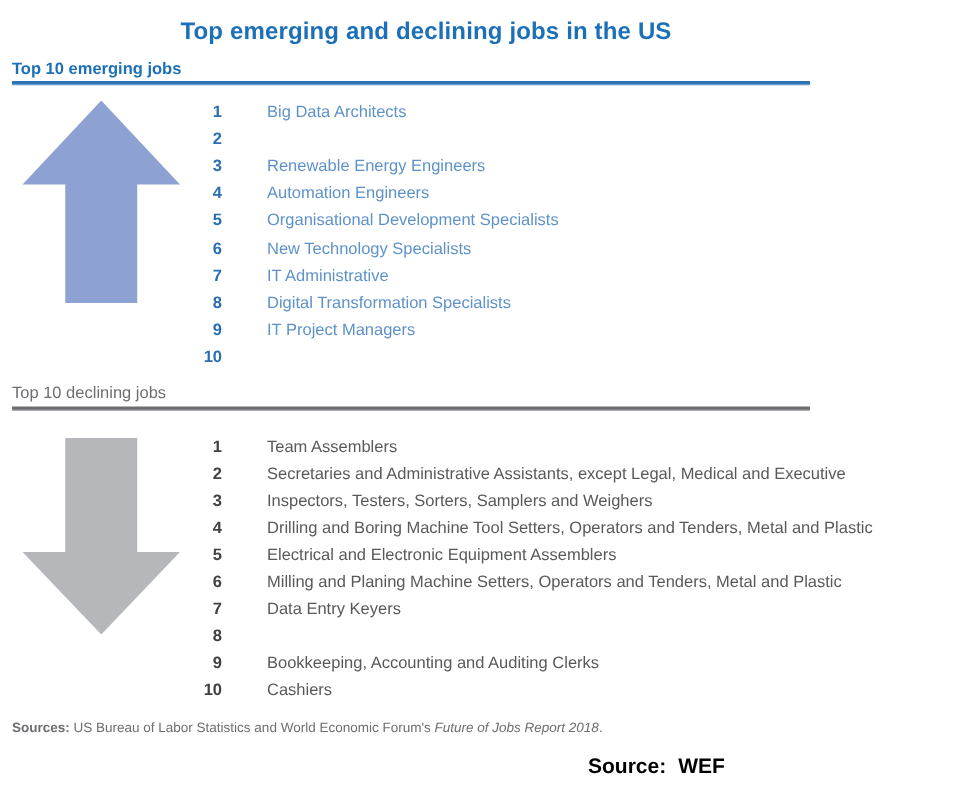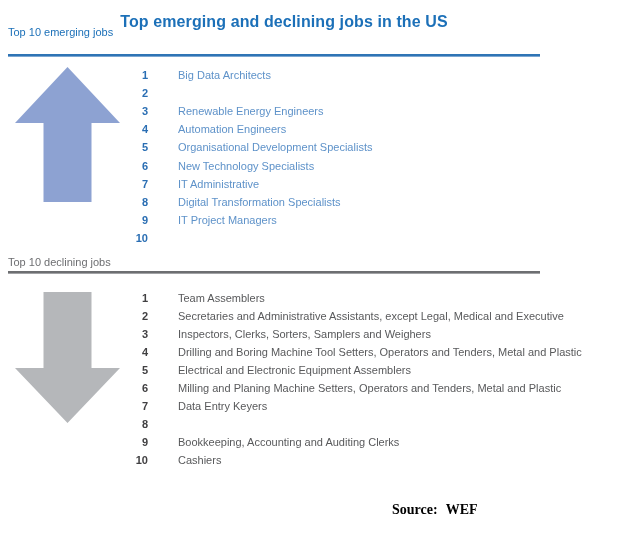--- a/index.html
+++ b/index.html
@@ -10,21 +10,21 @@
     font-family:"Liberation Sans", sans-serif;
     overflow:hidden;
   }
   .title {
     position:absolute; top:13px; left:0; width:568px;
     text-align:center;
     font-size:16px; font-weight:bold; letter-spacing:0.1px;
     color:#1C70B8;
   }
   .section-label { position:absolute; left:8px; font-size:11px; }
-  .label-emerging { top:26px; font-weight:normal; color:#1C70B8; }
+  .label-emerging { top:40px; font-weight:bold; color:#1C70B8; }
   .label-declining { top:256px; font-weight:normal; color:#6D6E71; }
   .rule { position:absolute; left:8px; width:532px; height:3px; }
   .rule-blue { top:54px; background:linear-gradient(#2E74B5 55%, #A9C4E2); }
   .rule-gray { top:271px; background:linear-gradient(#6D6E71 55%, #C0C1C3); }
   .arrow { position:absolute; left:15px; }
   .arrow-up { top:67px; }
   .arrow-down { top:292px; }
   .list { position:absolute; left:130px; font-size:11px; }
   .list .row { display:flex; align-items:center; }
   .list .rank { width:18px; text-align:right; font-weight:bold; margin-right:10px; flex:none; }
@@ -38,21 +38,21 @@
   .list-declining .rank { color:#414042; }
   .list-declining .job { color:#58595B; }
   .sources {
     position:absolute; left:8px; top:480px;
     font-size:9px; color:#6D6E71; white-space:nowrap;
   }
   .sources .bold { font-weight:bold; }
   .sources .italic { font-style:italic; }
   .source-wef {
     position:absolute; left:392px; top:502px;
-    font-family:Liberation Serif, serif;
+    font-family:Liberation Sans, sans-serif;
     font-size:14px; font-weight:bold; color:#000000;
     white-space:nowrap;
   }
   .source-wef .wef-value { margin-left:8px; }
 </style>
 </head>
 <body>
 
 <div class="canvas">
 
@@ -121,21 +121,21 @@
       <div class="row">
         <span class="rank">1</span>
         <span class="job">Team Assemblers</span>
       </div>
       <div class="row">
         <span class="rank">2</span>
         <span class="job">Secretaries and Administrative Assistants, except Legal, Medical and Executive</span>
       </div>
       <div class="row">
         <span class="rank">3</span>
-        <span class="job">Inspectors, Clerks, Sorters, Samplers and Weighers</span>
+        <span class="job">Inspectors, Testers, Sorters, Samplers and Weighers</span>
       </div>
       <div class="row">
         <span class="rank">4</span>
         <span class="job">Drilling and Boring Machine Tool Setters, Operators and Tenders, Metal and Plastic</span>
       </div>
       <div class="row">
         <span class="rank">5</span>
         <span class="job">Electrical and Electronic Equipment Assemblers</span>
       </div>
       <div class="row">
@@ -152,18 +152,21 @@
       <div class="row">
         <span class="rank">9</span>
         <span class="job">Bookkeeping, Accounting and Auditing Clerks</span>
       </div>
       <div class="row">
         <span class="rank">10</span>
         <span class="job">Cashiers</span>
       </div>
     </div>
 
+  <div class="sources">
+    <span class="bold">Sources:</span><span> US Bureau of Labor Statistics and World Economic Forum's </span><span class="italic">Future of Jobs Report 2018</span><span>.</span>
+  </div>
 
   <div class="source-wef">
     <span>Source:</span><span class="wef-value">WEF</span>
   </div>
 
 </div>
 
 </body></html>

